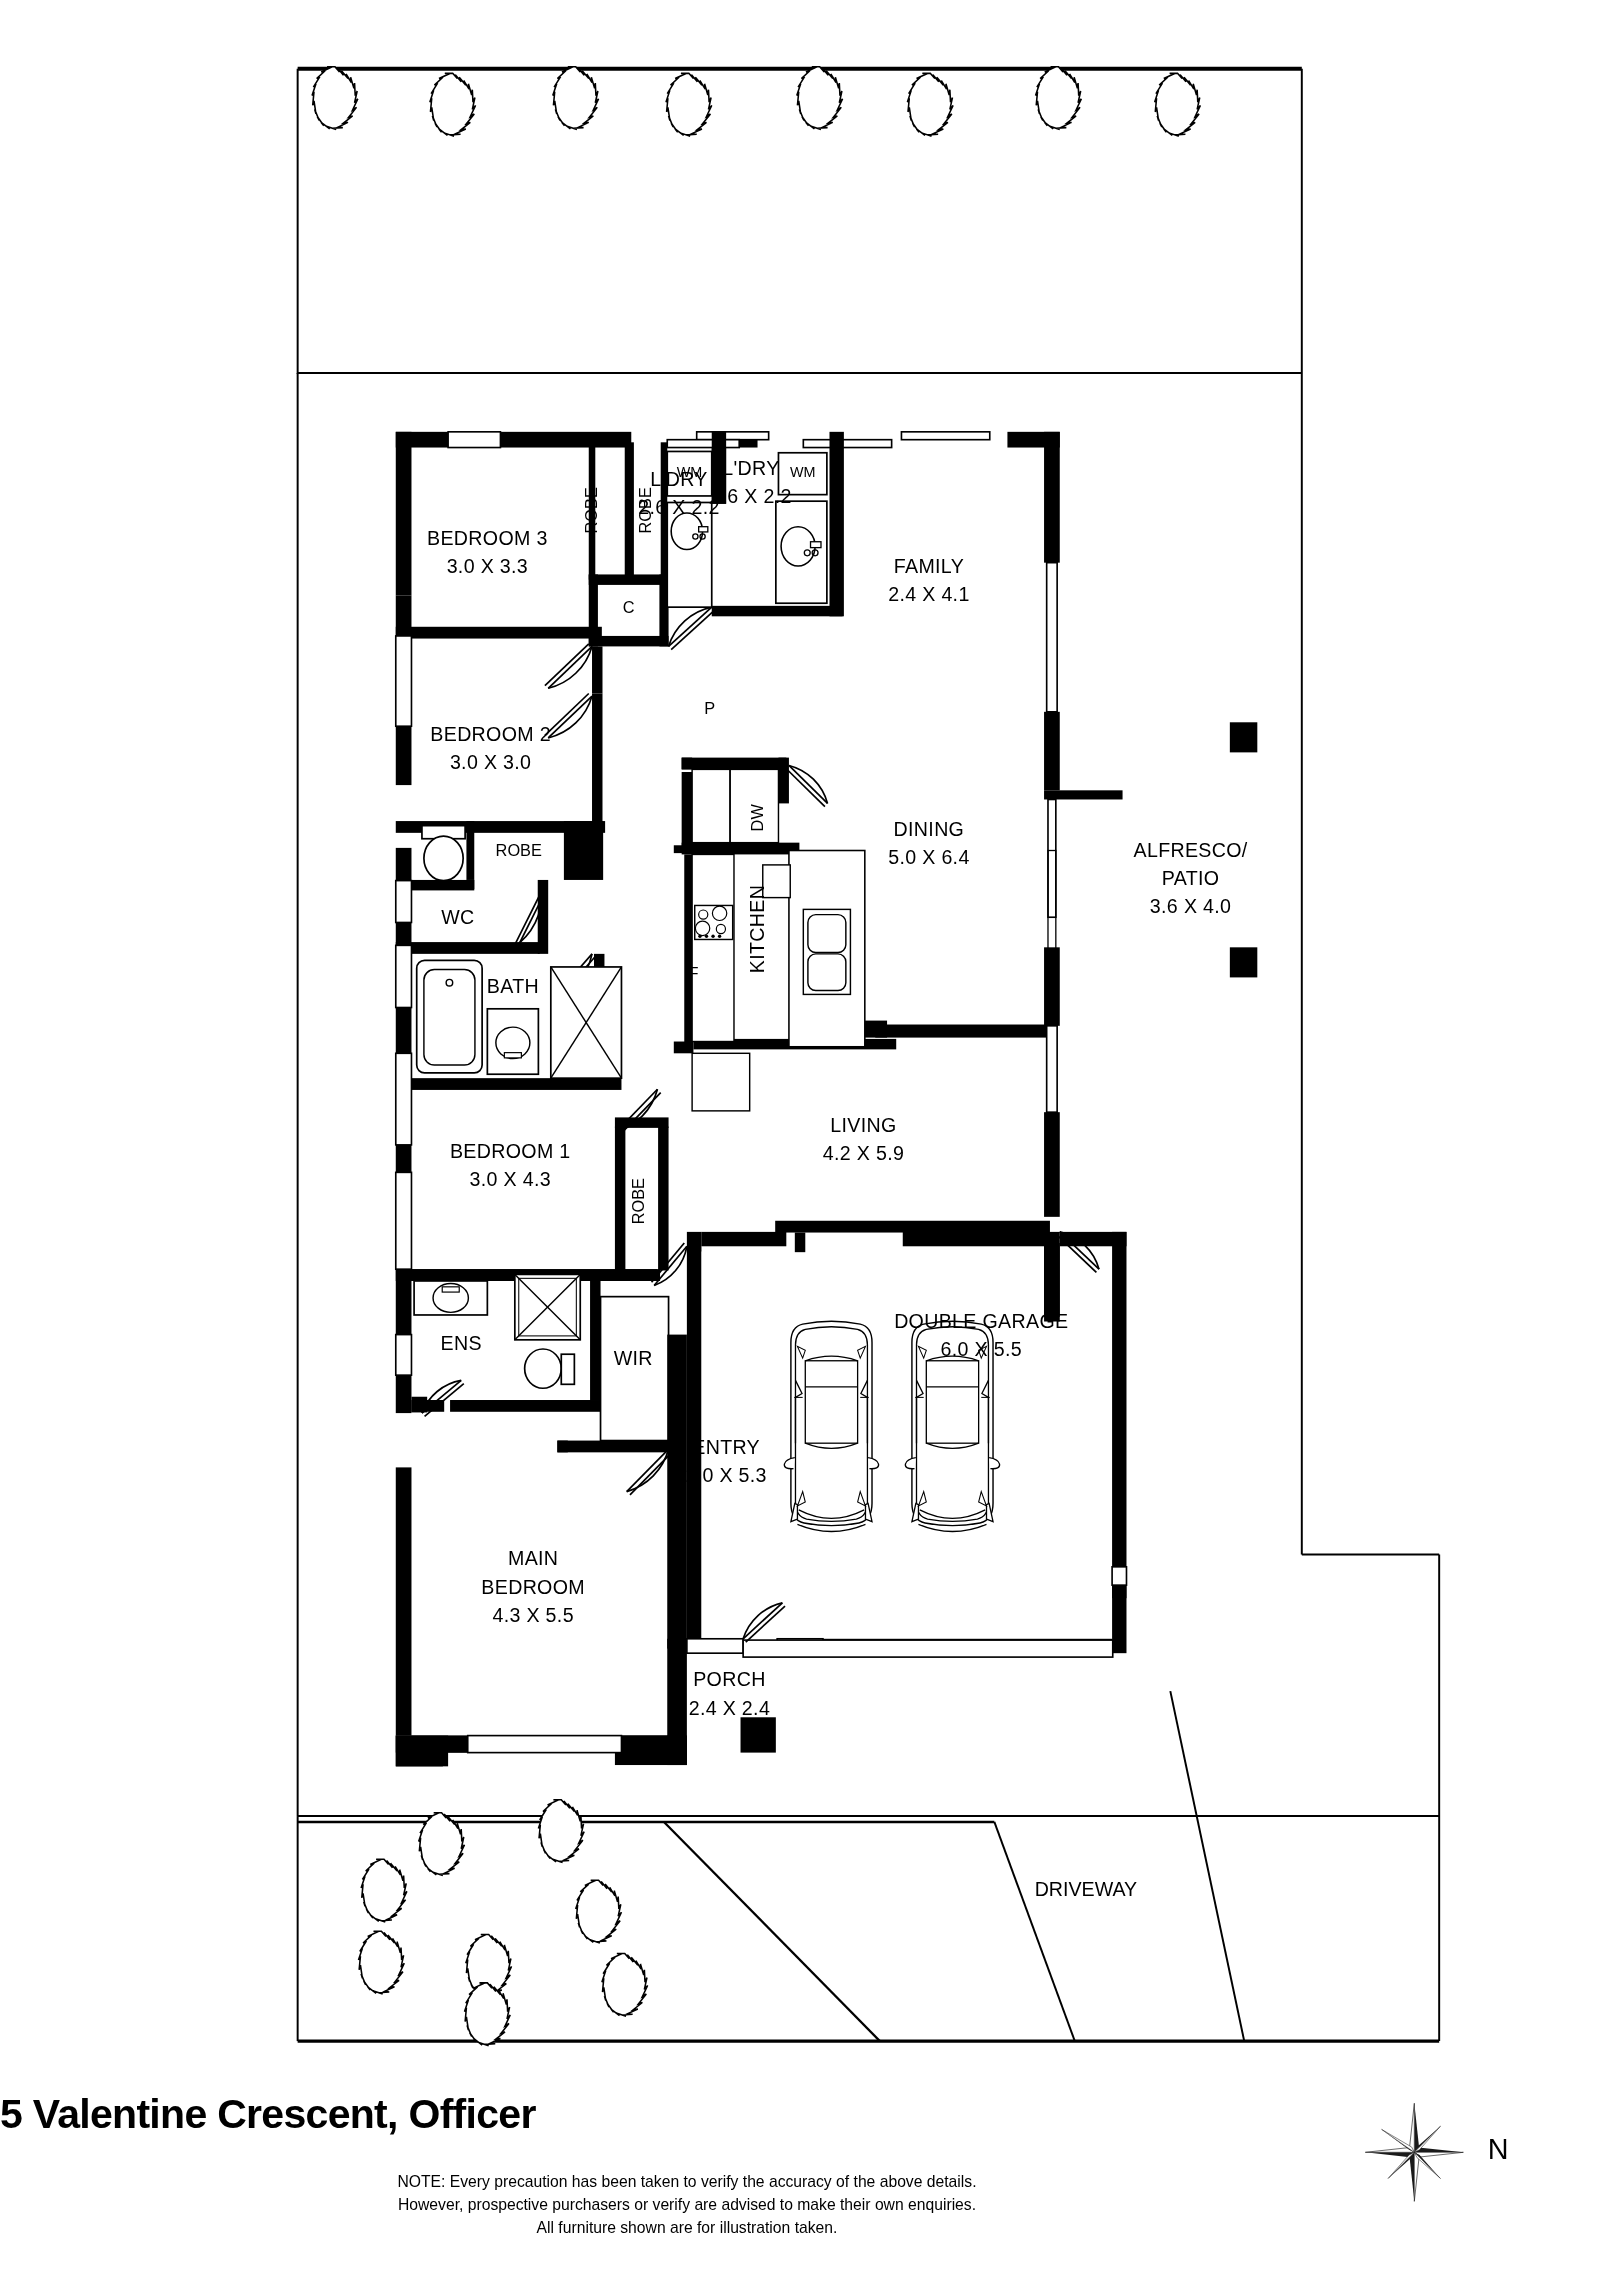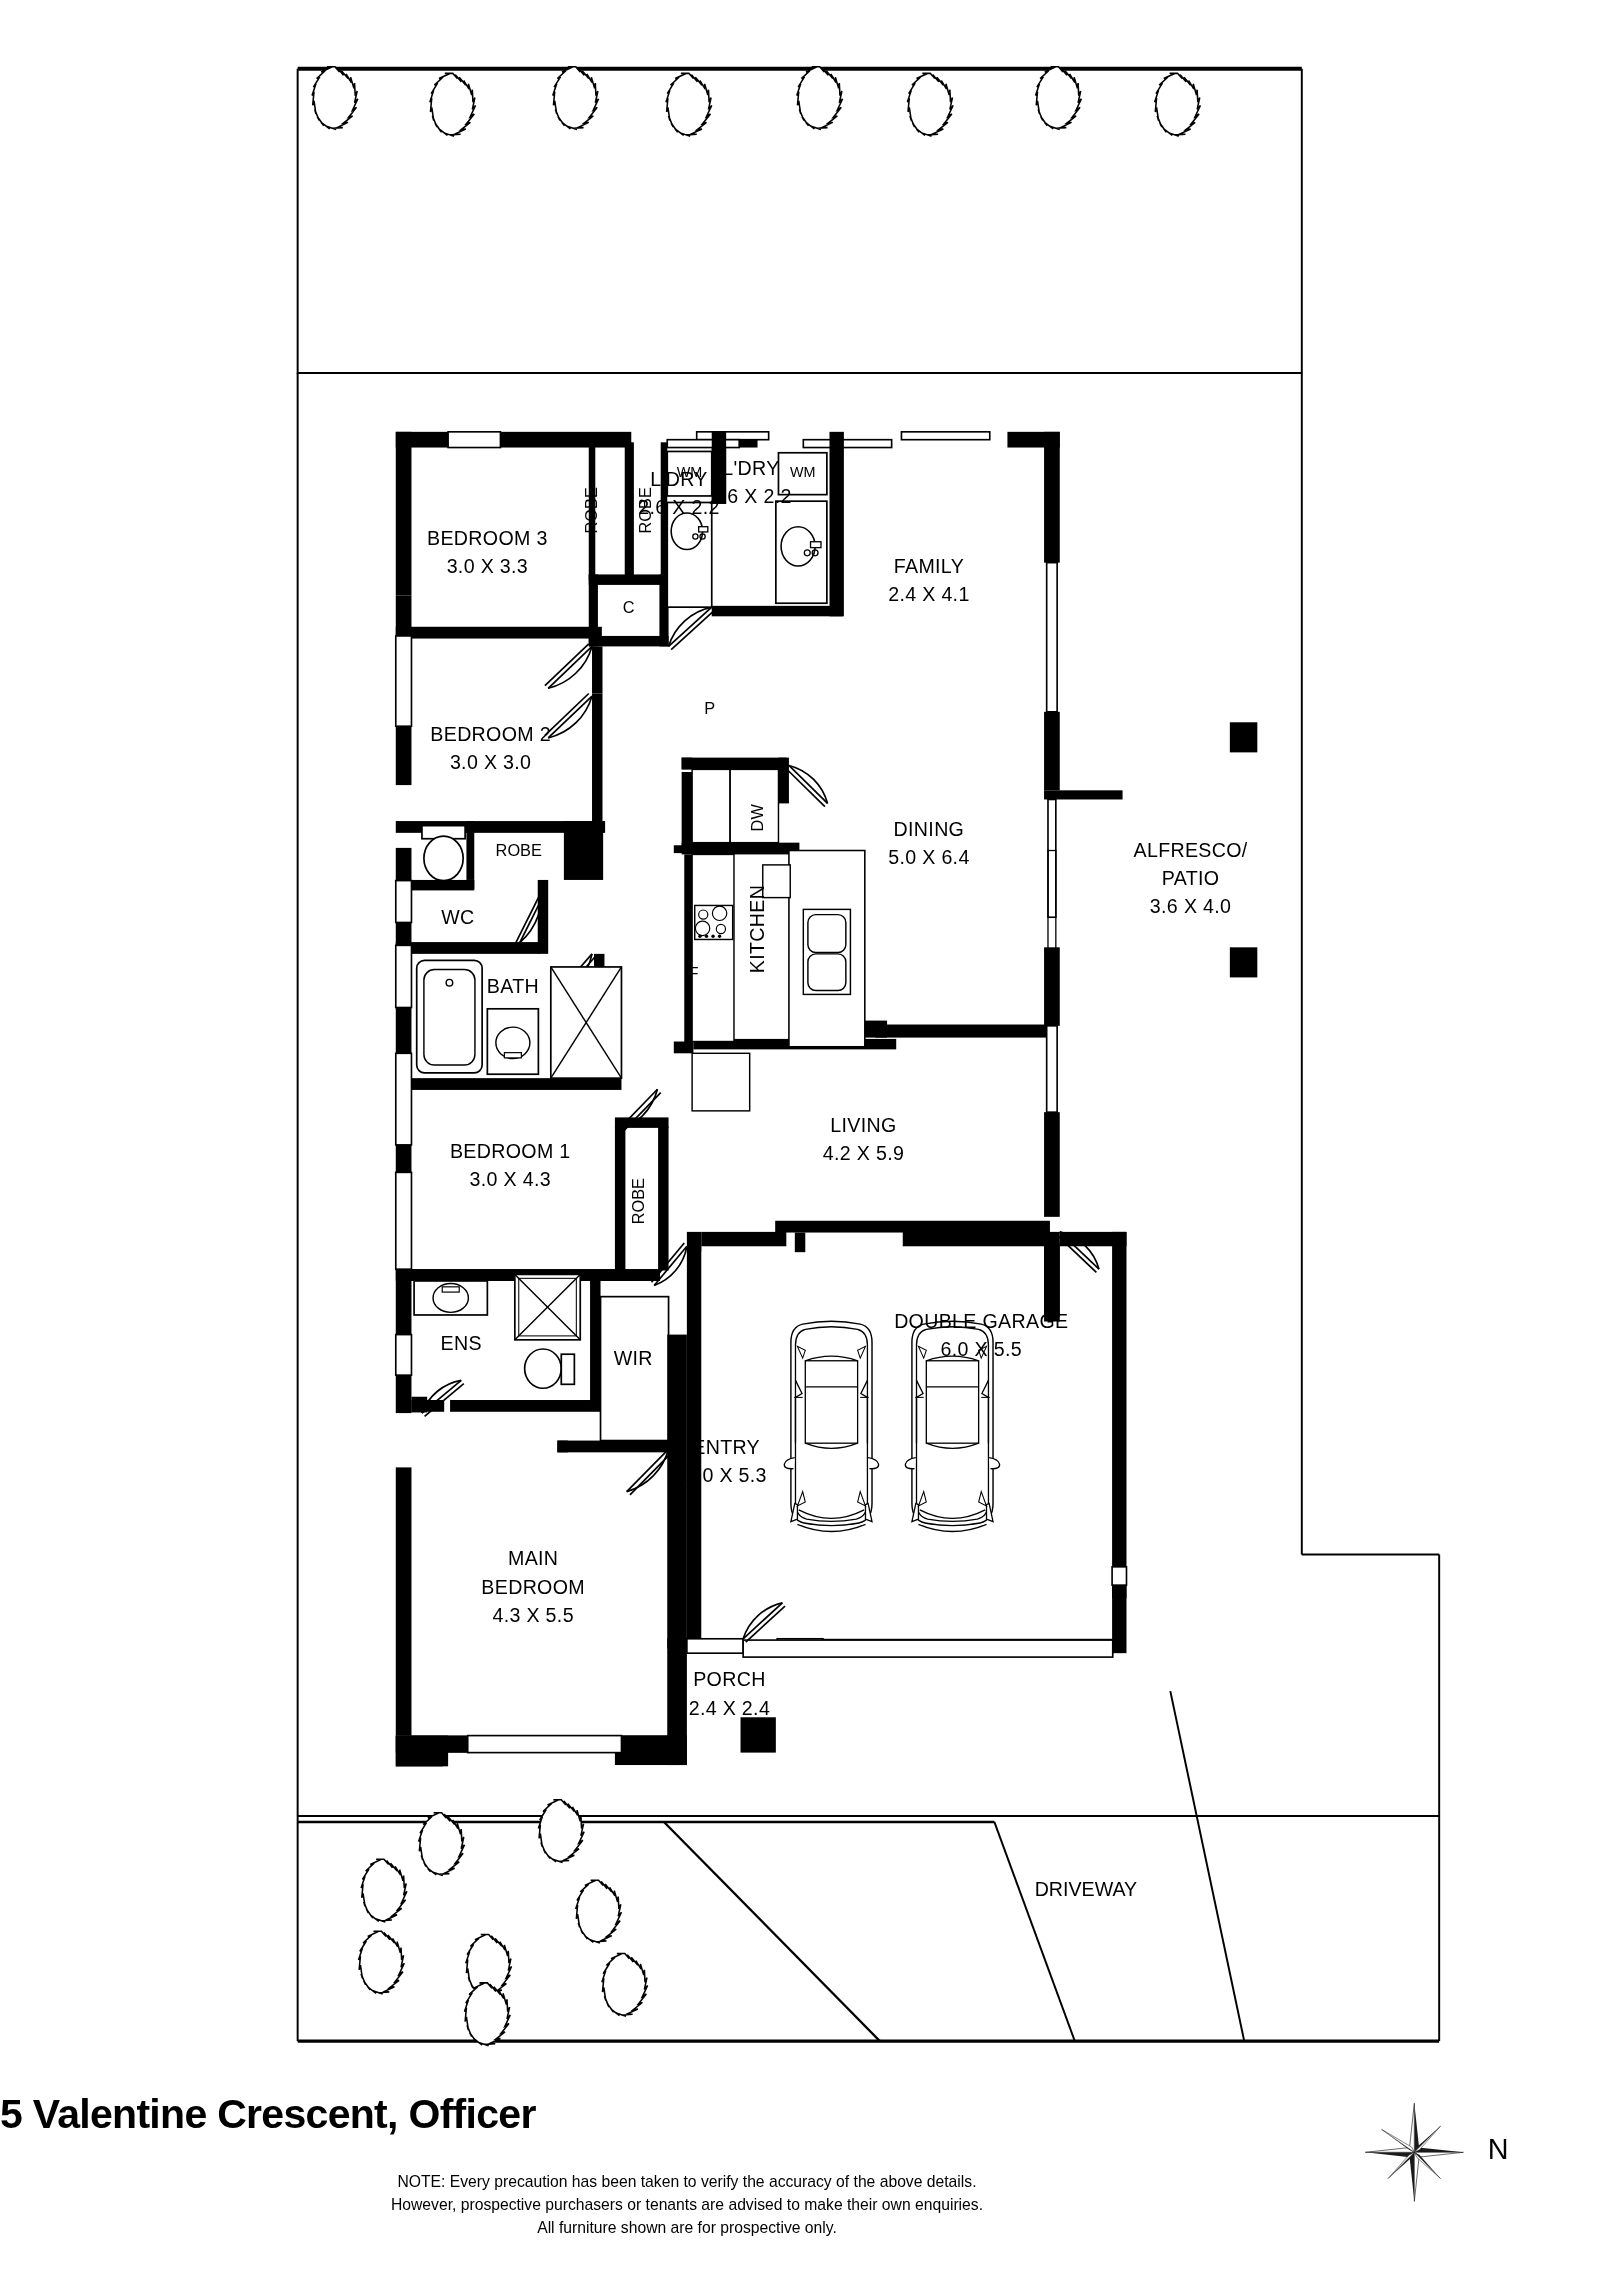--- a/index.html
+++ b/index.html
@@ -500,18 +500,18 @@
     <use href="#compassrose"></use>
   </g>
   <text class="lbl compassN" x="2290" y="3288">N</text>
 
 </svg>
 
 <div id="title">5 Valentine Crescent, Officer</div>
 
 <div id="notes">
   <div>NOTE: Every precaution has been taken to verify the accuracy of the above details.</div>
-  <div>However, prospective purchasers or tenants are advised to make their own enquiries.</div>
-  <div>All furniture shown are for prospective only.</div>
+  <div>However, prospective purchasers or verify are advised to make their own enquiries.</div>
+  <div>All furniture shown are for illustration taken.</div>
 </div>
 
 </div>
 
 
 </body></html>

